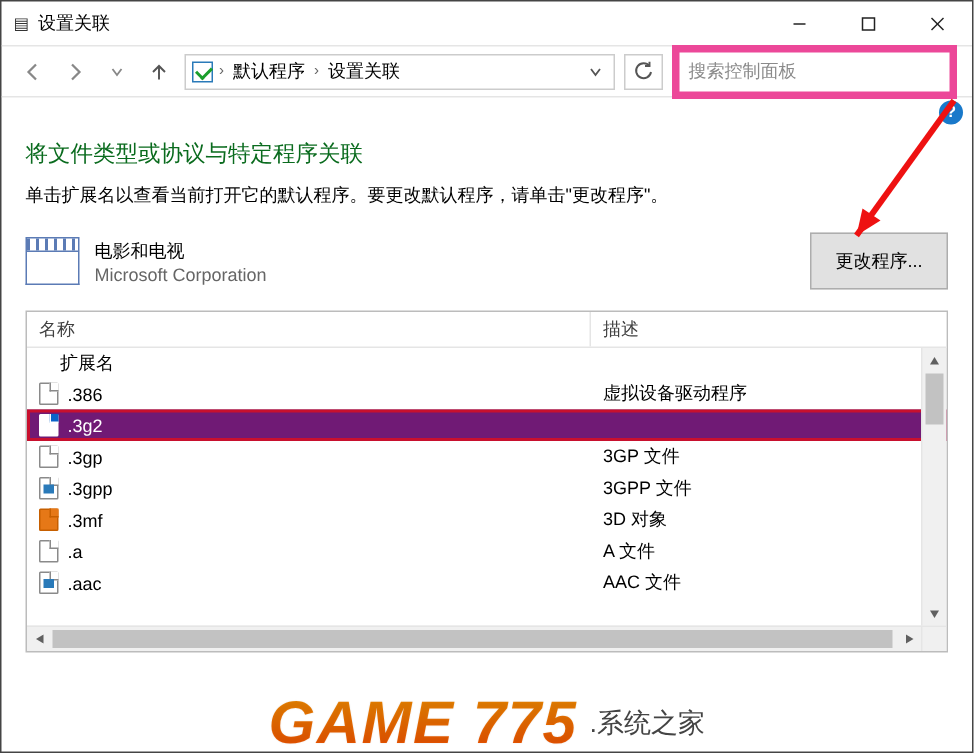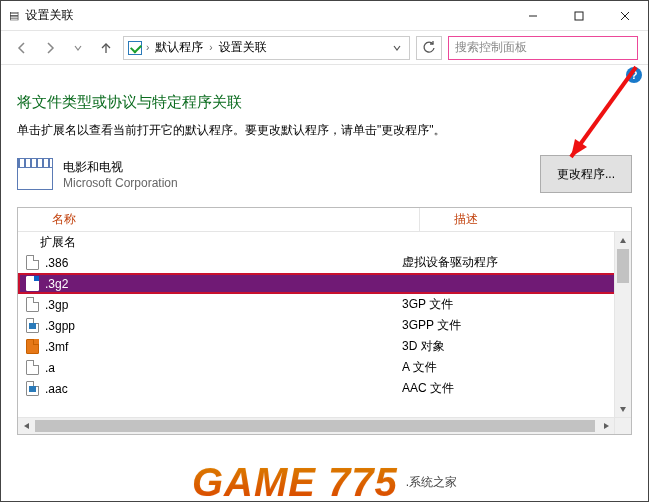--- a/index.html
+++ b/index.html
@@ -64,21 +64,21 @@
   }
   .addr-icon::after{content:"";position:absolute;left:2px;top:2px;width:8px;height:5px;border-left:2px solid #1a9e2c;border-bottom:2px solid #1a9e2c;transform:rotate(-45deg);}
   .crumb { color:#000; padding:0 2px; }
   .crumb-sep { color:#666; font-size:10px;}
   .addr-spacer{flex:1;}
   .addr-drop{width:16px;display:flex;align-items:center;justify-content:center;}
   .refreshbtn{
     width:26px;height:24px;border:1px solid #ccc;display:flex;align-items:center;justify-content:center;
   }
   .searchbox{
-    width:190px;height:24px;border:1px solid #ec4899;padding:0 6px;color:#8a8a8a;
+    width:190px;height:36px;border:5px solid #ec4899;padding:0 6px;color:#8a8a8a;
     display:flex;align-items:center;
   }
 
   
   .content {
     padding: 10px 16px 0 16px;
     position: relative;
   }
   .helpbtn{
     position:absolute; right:6px; top:2px;
@@ -114,21 +114,21 @@
   }
 
   
   .tablewrap{
     border:1px solid #bcbcbc; height:228px; position:relative; overflow:hidden;
   }
   .theadrow{
     display:flex;height:24px;border-bottom:1px solid #e5e5e5;background:#fff;
   }
   .th{
-    display:flex;align-items:center;padding:0 8px;border-right:1px solid #e5e5e5;color:#c2410c;margin-left:26px;
+    display:flex;align-items:center;padding:0 8px;border-right:1px solid #e5e5e5;color:#404040;
   }
   .th.name{width:376px;}
   .th.desc{flex:1;border-right:none;}
   .tbody{ }
   .grouprow{
     height:20px;display:flex;align-items:center;padding-left:22px;color:#000;
   }
   .trow{
     height:21px;display:flex;align-items:center;
   }
@@ -173,21 +173,21 @@
     pointer-events:none;
   }
   .watermark .logo{
     font-family: Impact, "Arial Black", sans-serif;
     font-size:40px;font-style:italic;font-weight:700;
     background:linear-gradient(#ff9a00,#ff4d00);
     -webkit-background-clip:text;background-clip:text;color:transparent;
     text-shadow:0 0 1px rgba(0,0,0,0.15);
     letter-spacing:1px;
   }
-  .watermark .site{font-size:12px;color:#444;}
+  .watermark .site{font-size:18px;color:#444;}
 </style>
 </head>
 <body>
 
 <div class="titlebar">
   <span class="glyph">▤</span>
   <span class="title">设置关联</span>
   <span class="spacer"></span>
   <div class="winbtns">
     <div class="winbtn">

